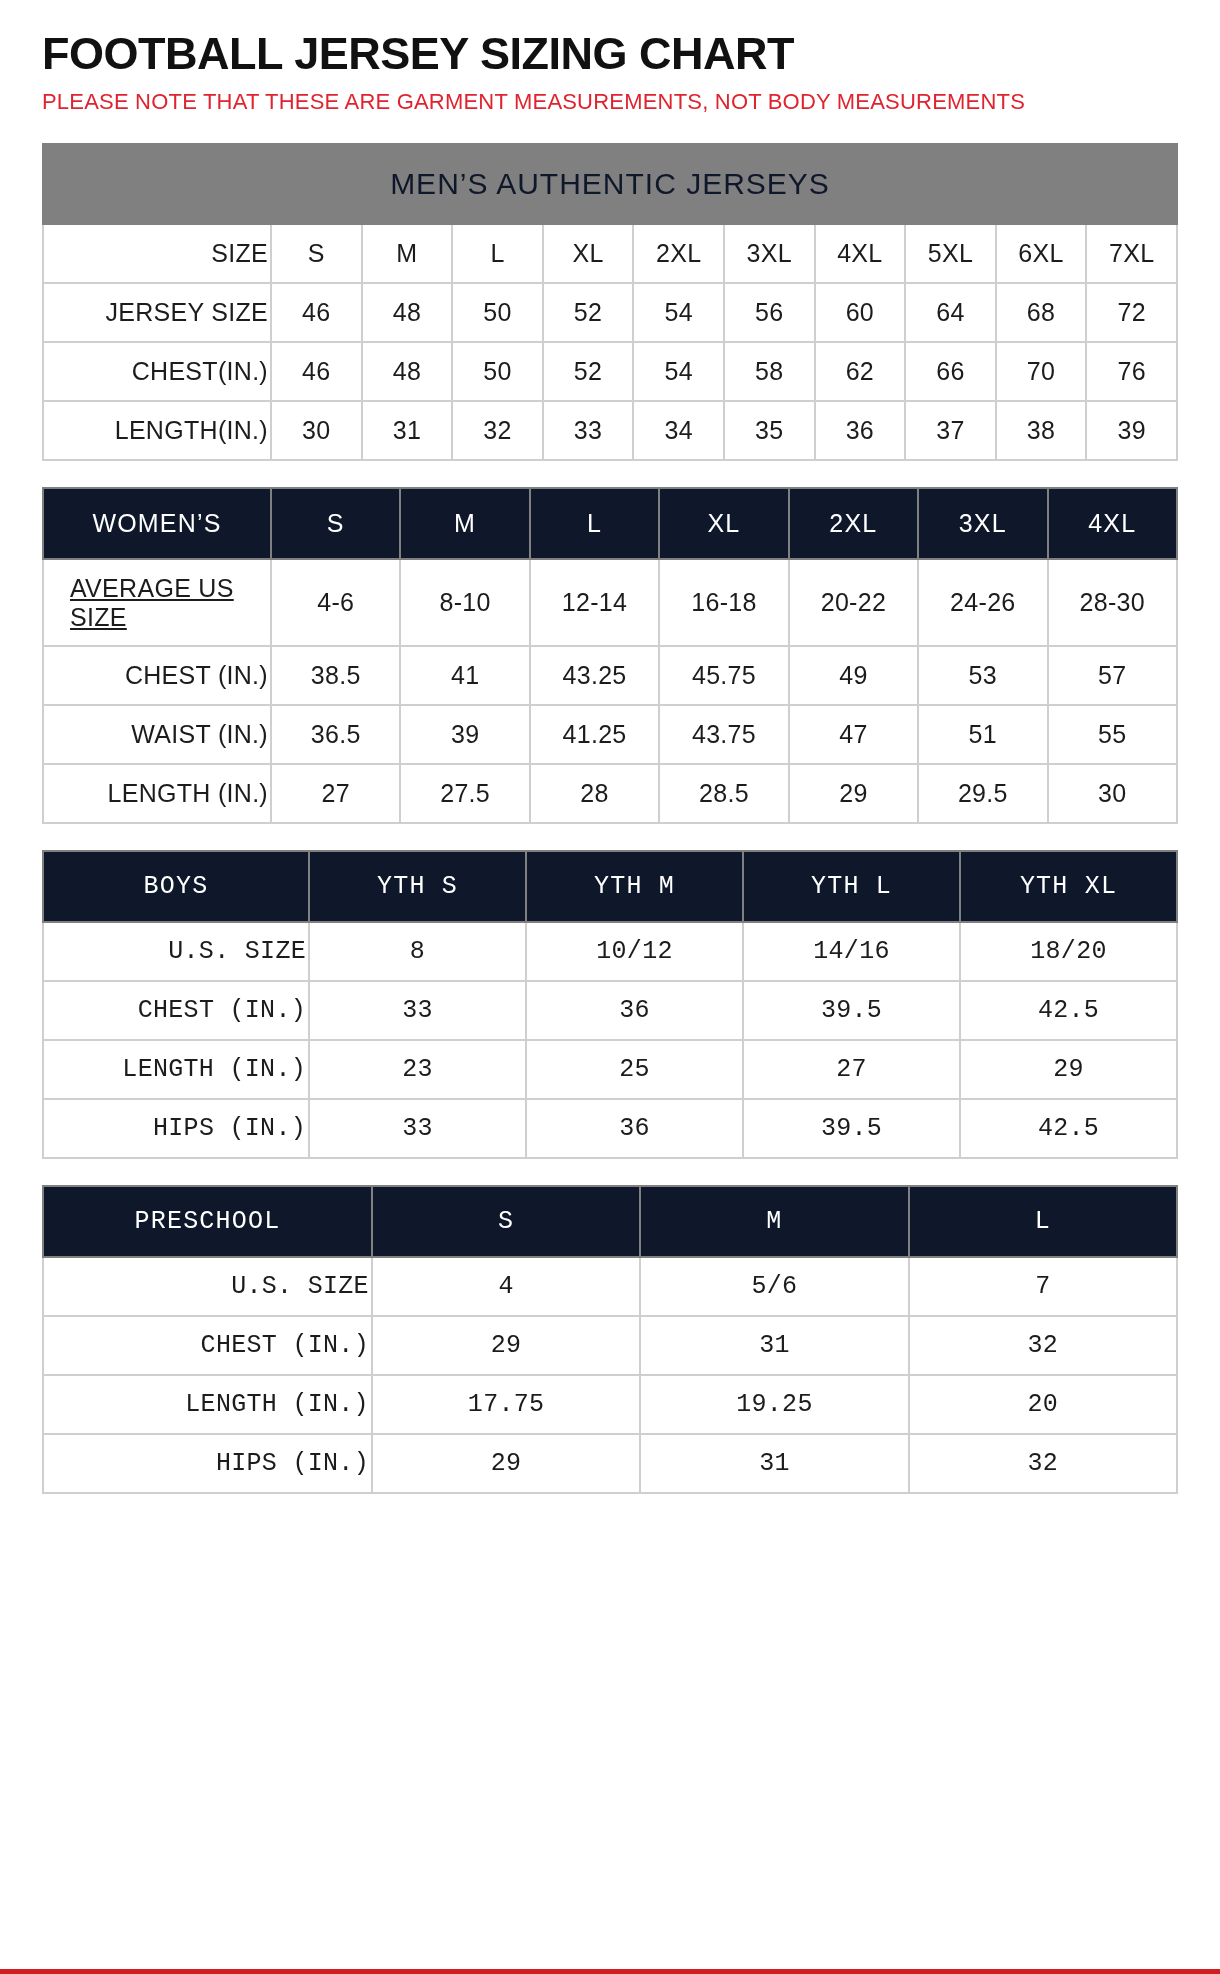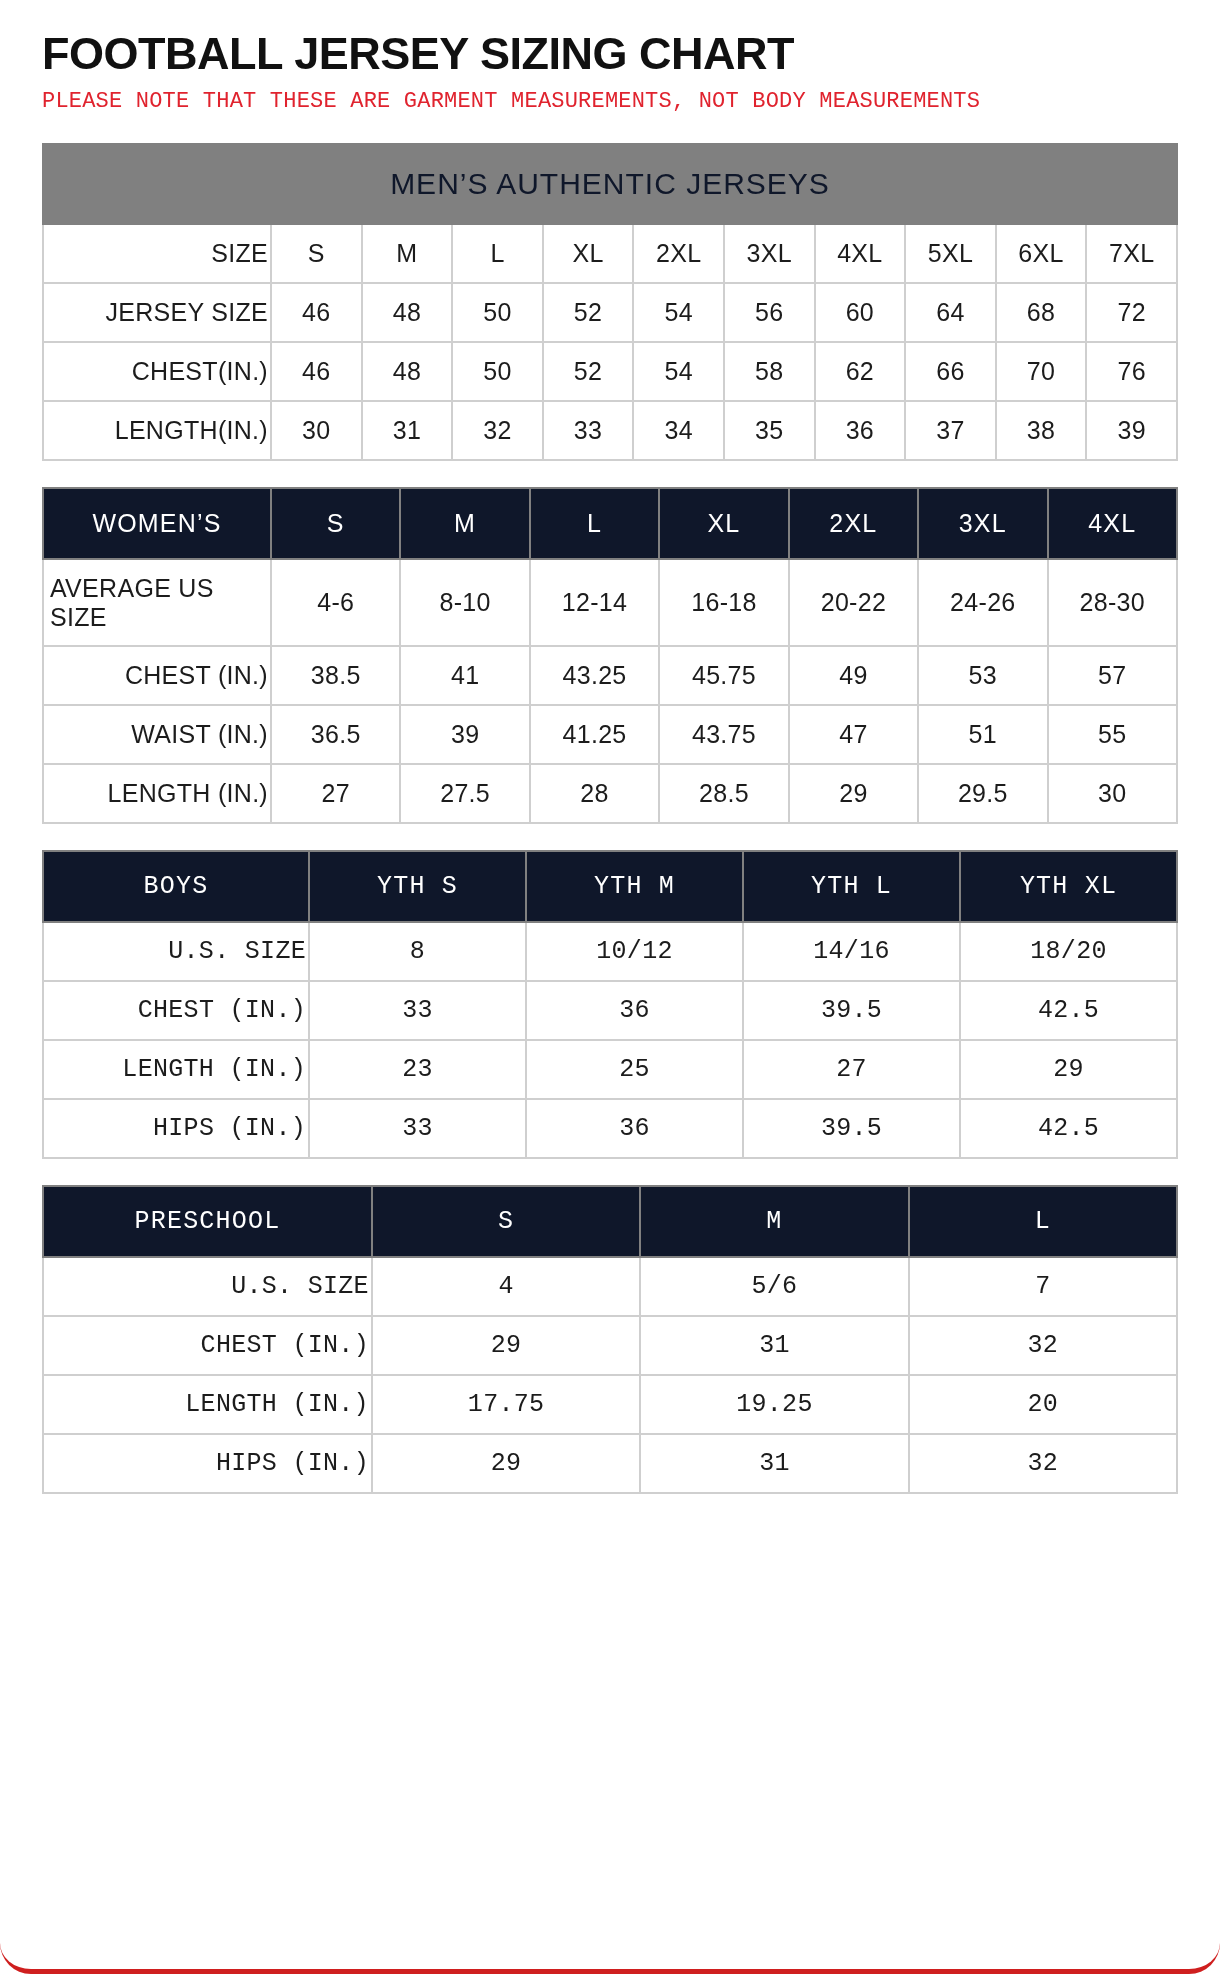--- a/index.html
+++ b/index.html
@@ -15,37 +15,35 @@
     box-sizing: border-box;
     position: relative;
   }
   .page {
     width: 1220px;
     height: 1974px;
     box-sizing: border-box;
     padding: 30px 42px 0 42px;
     border-bottom: 5px solid #cf1f1f;
     position: relative;
-    border-radius: 31px;
   }
   .title {
     font-size: 45px;
     font-weight: bold;
     letter-spacing: -0.5px;
     margin: 0 0 10px 0;
     color: #111;
     line-height: 1.05;
   }
   .note {
     color: #e0232e;
     font-size: 22px;
     line-height: 1.35;
     margin: 0 0 26px 0;
     letter-spacing: 0.2px;
-    font-family: Liberation Mono, monospace;
   }
   table {
     border-collapse: collapse;
     width: 100%;
     table-layout: fixed;
     margin-bottom: 26px;
   }
   td, th {
     border: 2px solid #cfcfcf;
     text-align: center;
@@ -74,23 +72,24 @@
   }
   .rowlabel {
     text-align: right;
     padding-left: 14px;
     font-size: 25px;
     letter-spacing: 0.3px;
     white-space: nowrap;
   }
   .rowlabel-2line {
     text-align: left;
-    padding-left: 6px;
+    padding-left: 26px;
     font-size: 25px;
     line-height: 1.15;
+    text-decoration: underline;
   }
   
   table.mens col.lbl { width: 228px; }
   table.mens col.c { width: auto; }
 
   table.womens col.lbl { width: 228px; }
   table.boys col.lbl { width: 228px; }
   table.boys col.c { width: 186px; }
   table.preschool col.lbl { width: 228px; }
   table.preschool col.c { width: 186px; }

